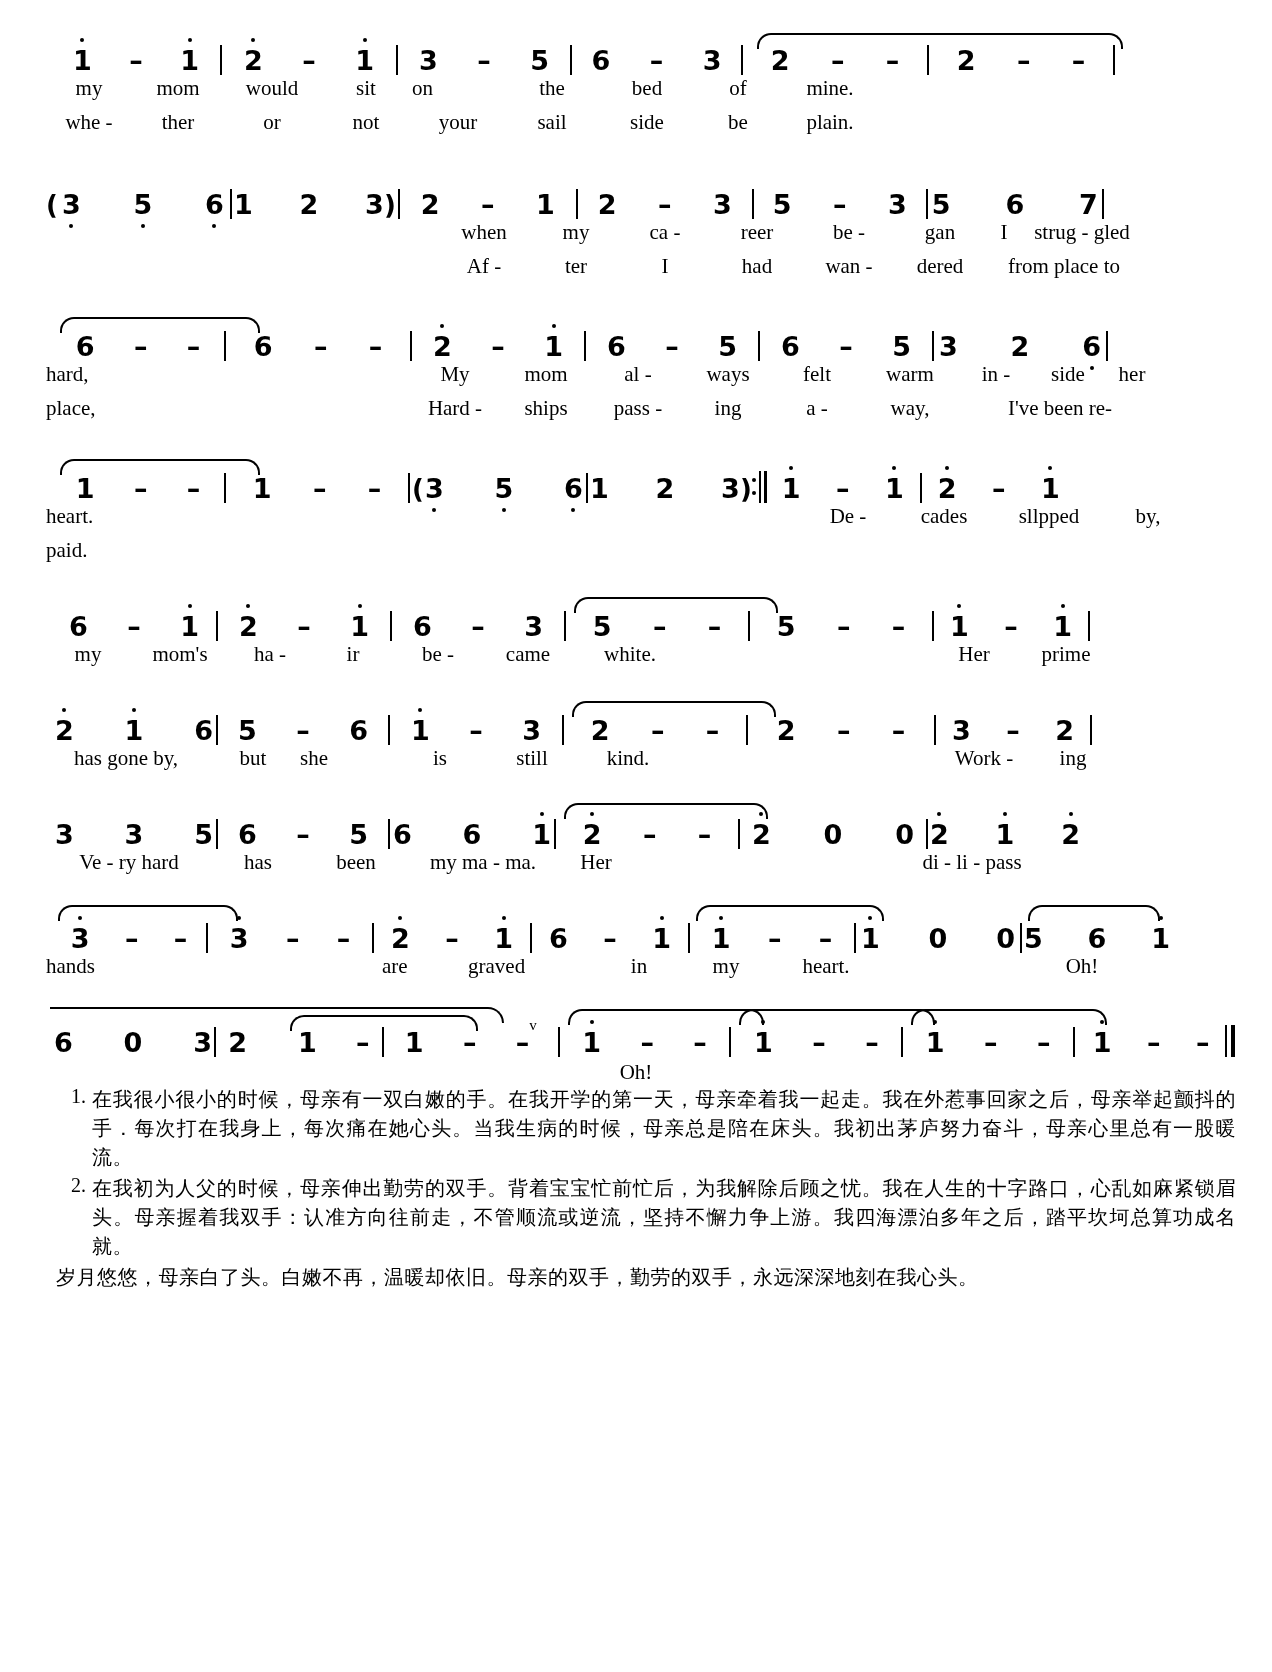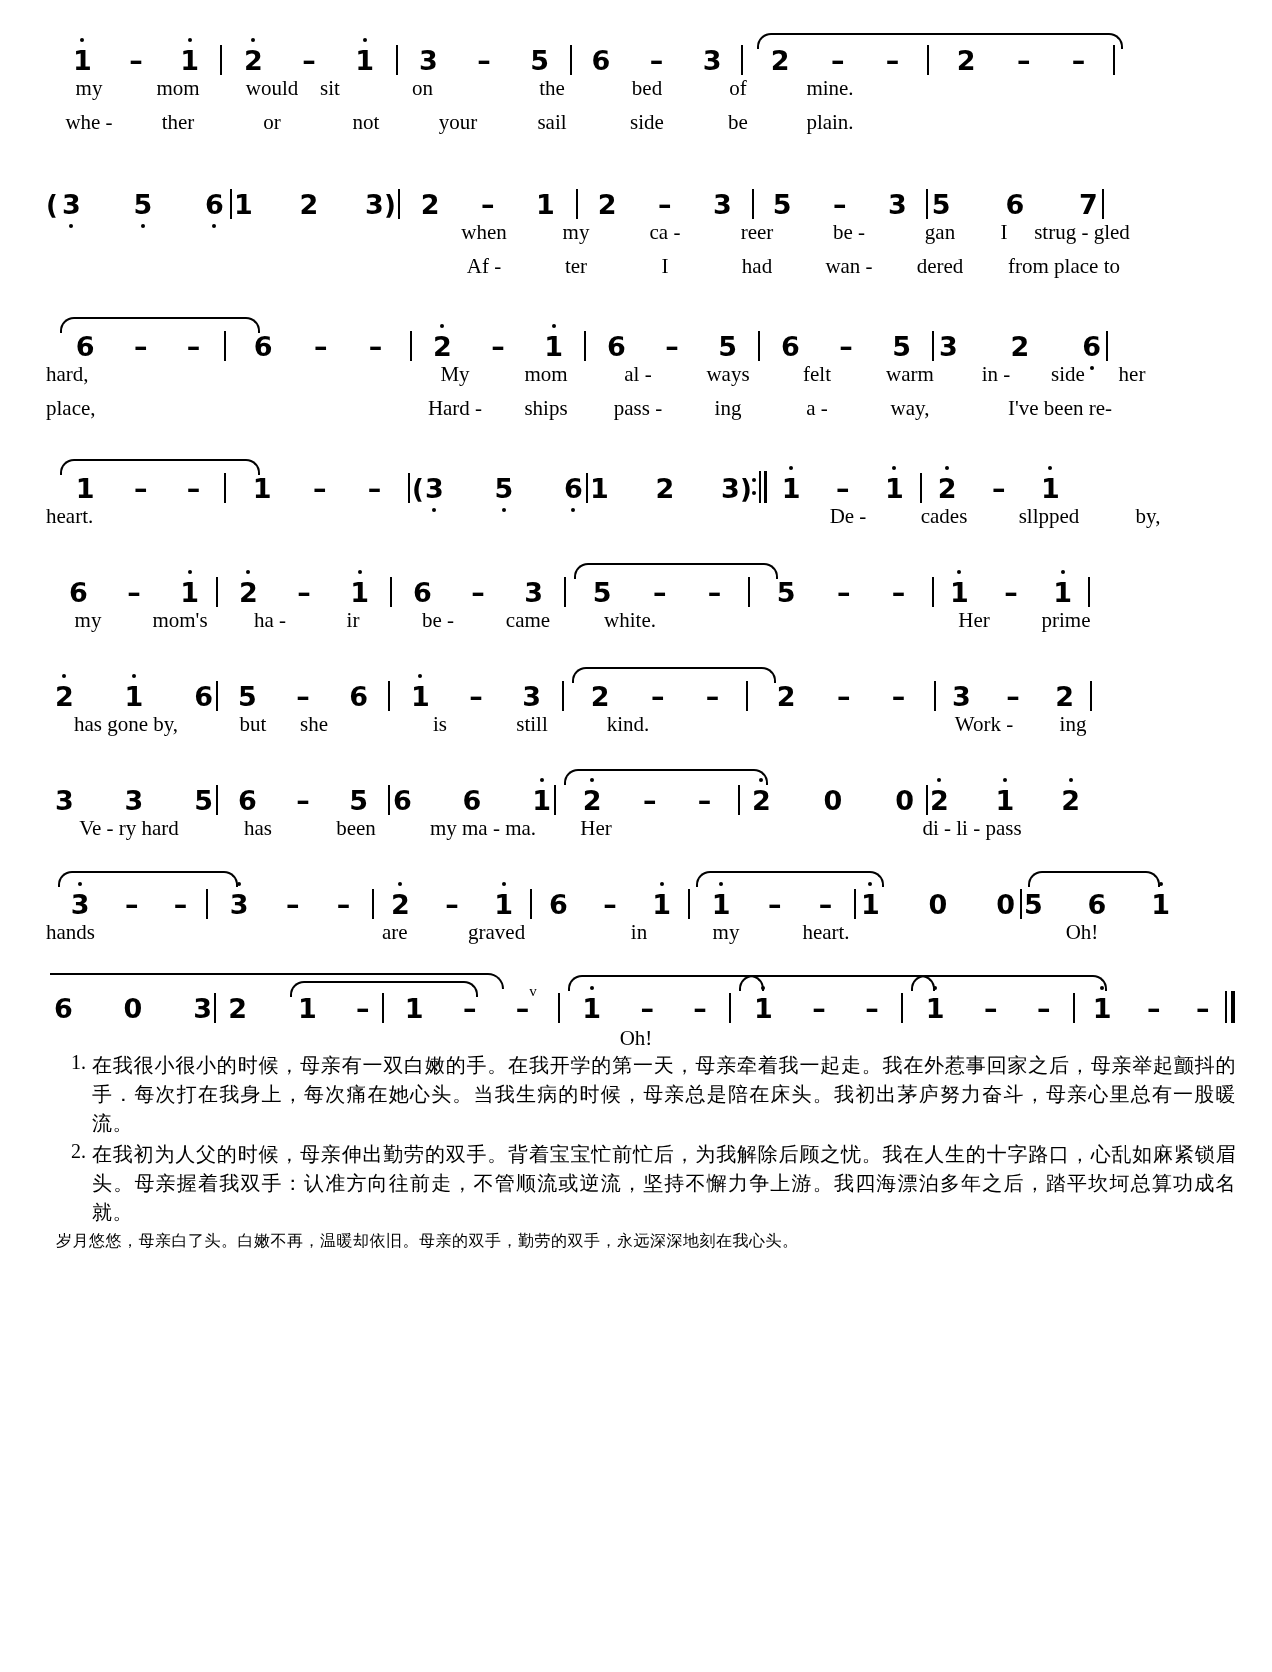--- a/index.html
+++ b/index.html
@@ -94,21 +94,21 @@
   .cn-item{display:flex;margin-bottom:2px;}
   .cn-num{width:30px;flex:0 0 30px;font-family:"Liberation Serif",serif;font-size:20px;text-align:right;padding-right:6px;}
   .cn-text{
     font-family:"DejaVu Sans","Liberation Sans",sans-serif;
     font-size:20px;line-height:1.45;letter-spacing:.5px;
     text-align:justify;
   }
   .cn-tail{
     margin:2px 36px 0 56px;
     font-family:"DejaVu Sans","Liberation Sans",sans-serif;
-    font-size:16px;line-height:1.45;letter-spacing:.5px;
+    font-size:20px;line-height:1.45;letter-spacing:.5px;
   }
   .oh-center{text-align:center;font-family:"Liberation Serif",serif;font-size:21px;margin-top:2px;}
 </style>
 </head>
 <body>
 
 <div class="sheet">
 
   <div class="system" style="margin-top:30px;">
     <div class="notes" style="padding-left:18px;">
@@ -147,21 +147,21 @@
         <span class="n">2</span>
         <span class="dash" style="margin:0 32px">–</span>
         <span class="dash">–</span>
       </span>
       <span class="bar"></span>
     </div>
     <div class="lyrics" style="padding-left:10px;">
       <span style="width:86px;text-align:center">my</span>
       <span style="width:92px;text-align:center">mom</span>
       <span style="width:96px;text-align:center">would</span>
-      <span style="width:92px;">sit</span>
+      <span style="width:92px;text-align:center">sit</span>
       <span style="width:92px;">on</span>
       <span style="width:96px;text-align:center">the</span>
       <span style="width:94px;text-align:center">bed</span>
       <span style="width:88px;text-align:center">of</span>
       <span style="width:96px;text-align:center">mine.</span>
     </div>
     <div class="lyrics" style="padding-left:10px;">
       <span style="width:86px;text-align:center">whe -</span>
       <span style="width:92px;text-align:center">ther</span>
       <span style="width:96px;text-align:center">or</span>
@@ -363,20 +363,23 @@
       </span>
     </div>
     <div class="lyrics" style="padding-left:10px;">
       <span style="width:96px;text-align:left">heart.</span>
       <span style="width:660px"></span>
       <span style="width:92px;text-align:center">De -</span>
       <span style="width:100px;text-align:center">cades</span>
       <span style="width:110px;text-align:center">sllpped</span>
       <span style="width:88px;text-align:center">by,</span>
     </div>
+    <div class="lyrics" style="padding-left:10px;">
+      <span style="width:96px;text-align:left">paid.</span>
+    </div>
   </div>
 
   <div class="system" style="margin-top:24px;">
     <div class="notes" style="padding-left:18px;">
       <span class="cell" style="width:160px">
         <span class="n">6</span>
         <span class="dash" style="margin:0 30px">–</span>
         <span class="n">1<i class="dot-hi"></i></span>
       </span>
       <span class="bar"></span>

